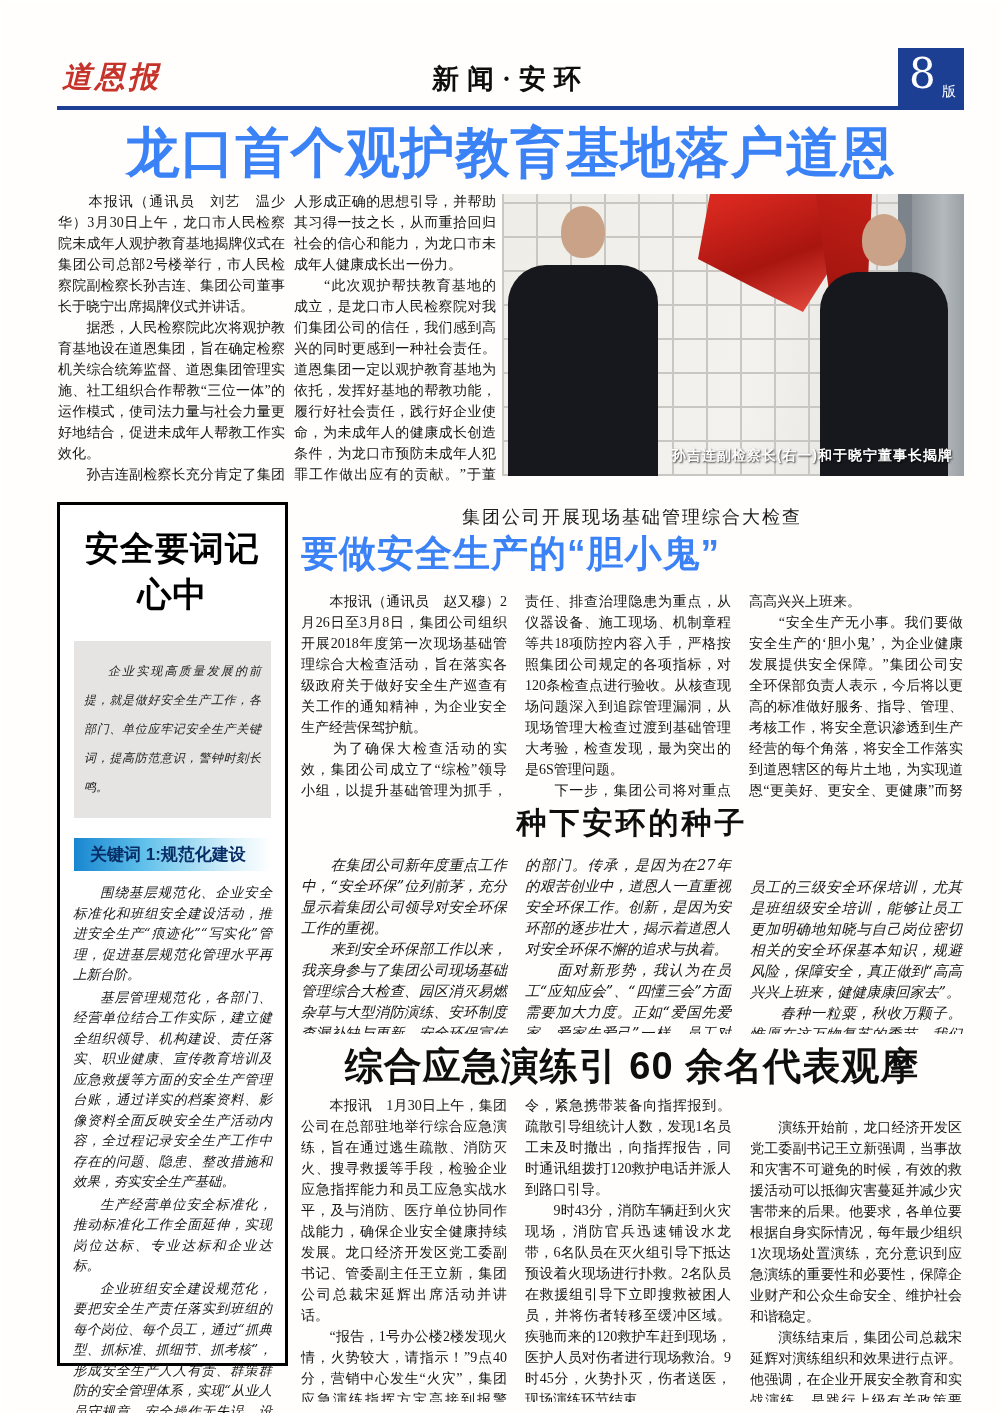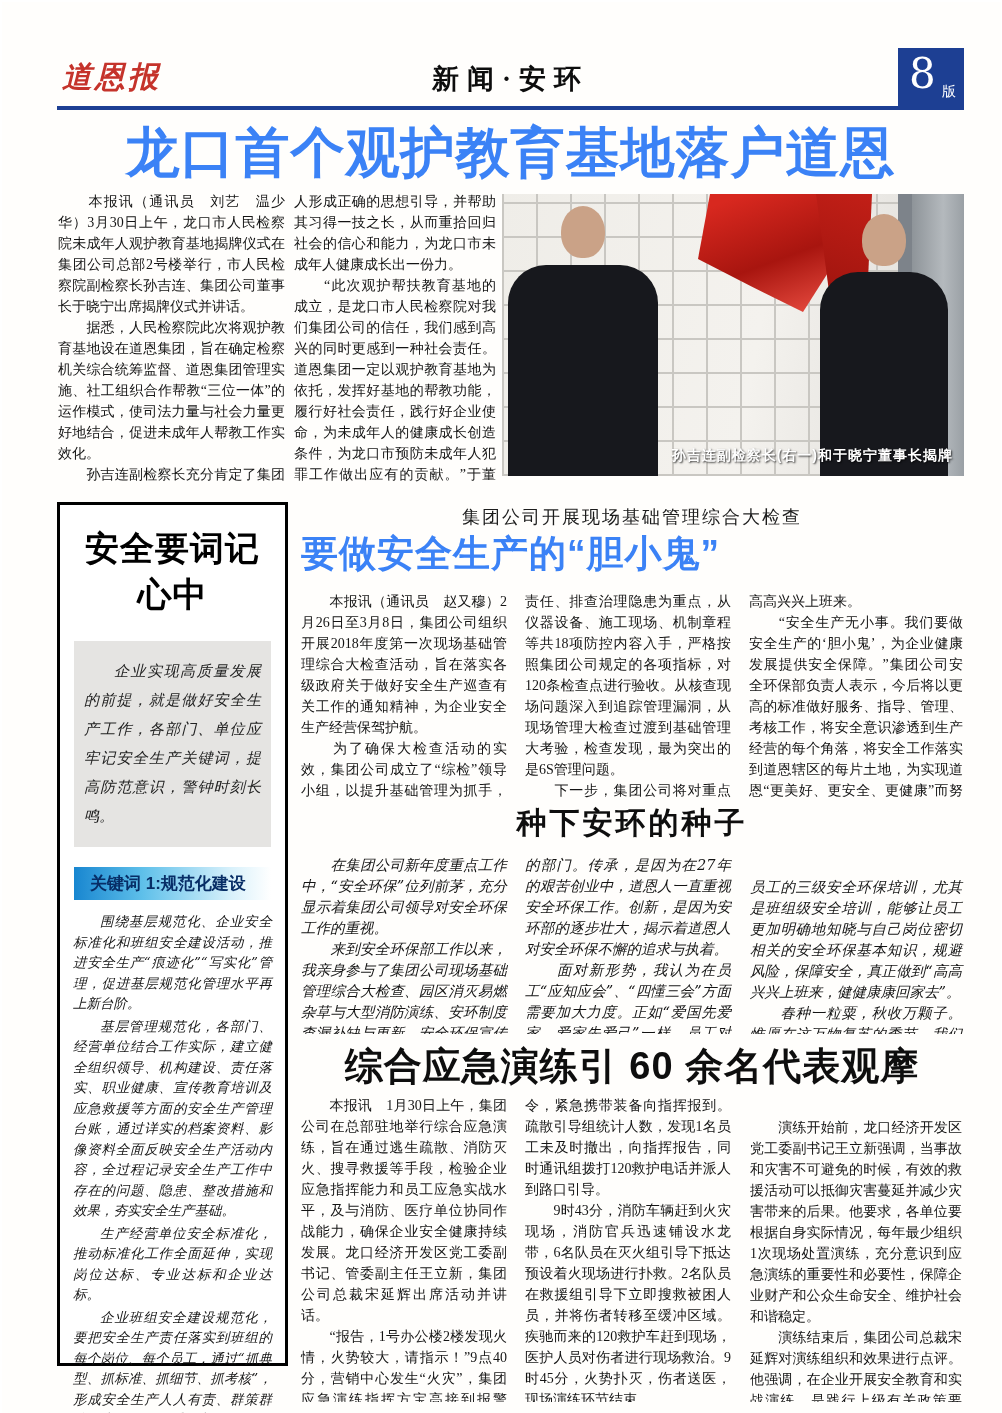--- a/index.html
+++ b/index.html
@@ -57,21 +57,21 @@
   .photo-caption { position:absolute; right:10px; bottom:10px; color:#ffffff;
                    font-size:14px; font-weight:bold; letter-spacing:1px;
                    text-shadow:1px 1px 2px rgba(0,0,0,.8);
                    font-family:"Liberation Sans", sans-serif; }
   
   .sidebar { position:absolute; left:55px; top:500px; width:231px; height:864px;
              border:3px solid #000; background:#fff; padding:14px 12px; }
   .sb-title { text-align:center; font-size:34px; font-weight:bold; letter-spacing:1px;
               color:#000; font-family:Liberation Serif, serif; margin-top:6px; }
   .sb-intro { background:#e5e4e2; margin:22px 2px 4px 2px; padding:16px 10px;
-              font-size:15px; line-height:29px; font-style:italic; text-align:justify;
+              font-size:12px; line-height:29px; font-style:italic; text-align:justify;
               text-indent:2em; color:#222; font-family:"DejaVu Serif", serif; }
   .kw-label { margin:20px 2px 10px 2px; padding:5px 0 5px 16px;
               font-size:17px; font-weight:bold; color:#072d66;
               font-family:"Liberation Sans", sans-serif;
               background:linear-gradient(90deg,#1886d0 0%,#5fc0ea 35%,#d9f1fb 80%,#ffffff 100%); }
   .sb-para { font-size:13.5px; line-height:20.5px; text-align:justify; text-indent:2em;
              font-style:italic; color:#161616; font-family:"DejaVu Serif", serif; }
   
   .kicker { position:absolute; left:298px; top:502px; width:664px; text-align:center;
             font-size:18px; letter-spacing:2px; color:#1c1c1c; }

